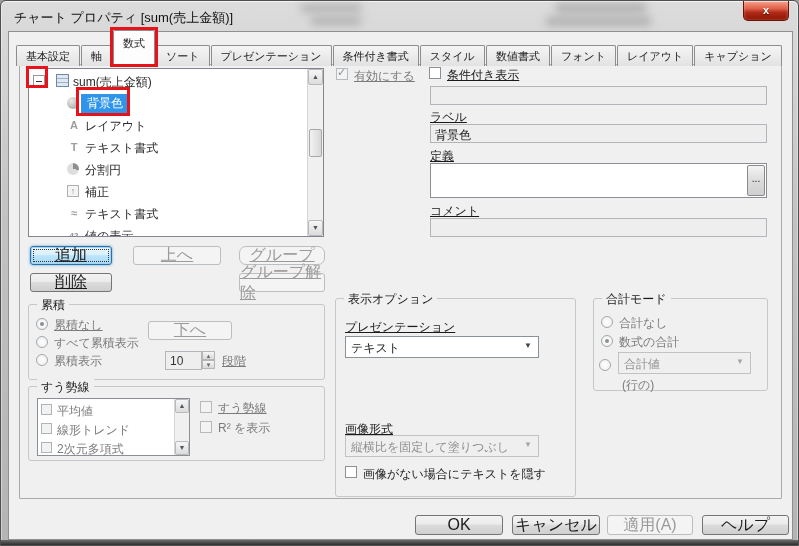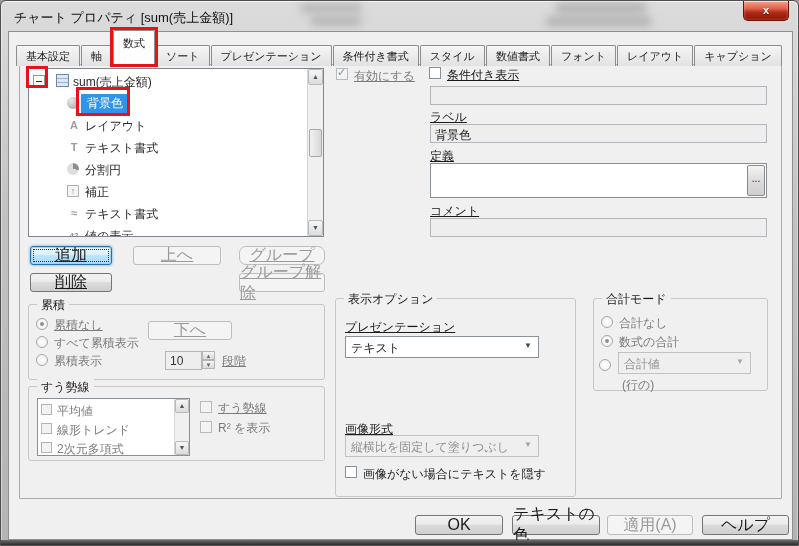--- a/index.html
+++ b/index.html
@@ -290,19 +290,19 @@
       </span>
     <span class="lbl dim" style="left:610px;top:302px;">数式の合計</span>
     <span class="rb" style="left:590px;top:327px;"></span>
     <div class="dd dis" style="left:609px;top:320px;width:133px;height:22px;">
       <span class="dd-val">合計値</span>
       <span class="dd-arrow">▼</span>
     </div>
     <span class="lbl dim" style="left:613px;top:345px;">(行の)</span>
 
     <div class="btn" style="left:406px;top:483px;width:88px;height:20px;">OK</div>
-    <div class="btn" style="left:503px;top:483px;width:88px;height:20px;">テキストの色</div>
+    <div class="btn" style="left:503px;top:483px;width:88px;height:20px;">キャンセル</div>
     <div class="btn dis" style="left:598px;top:483px;width:86px;height:20px;">適用(A)</div>
     <div class="btn" style="left:693px;top:483px;width:87px;height:20px;">ヘルプ</div>
   </div>
 
   <div class="frame-bottom"></div>
 </div>
 
 </body></html>

